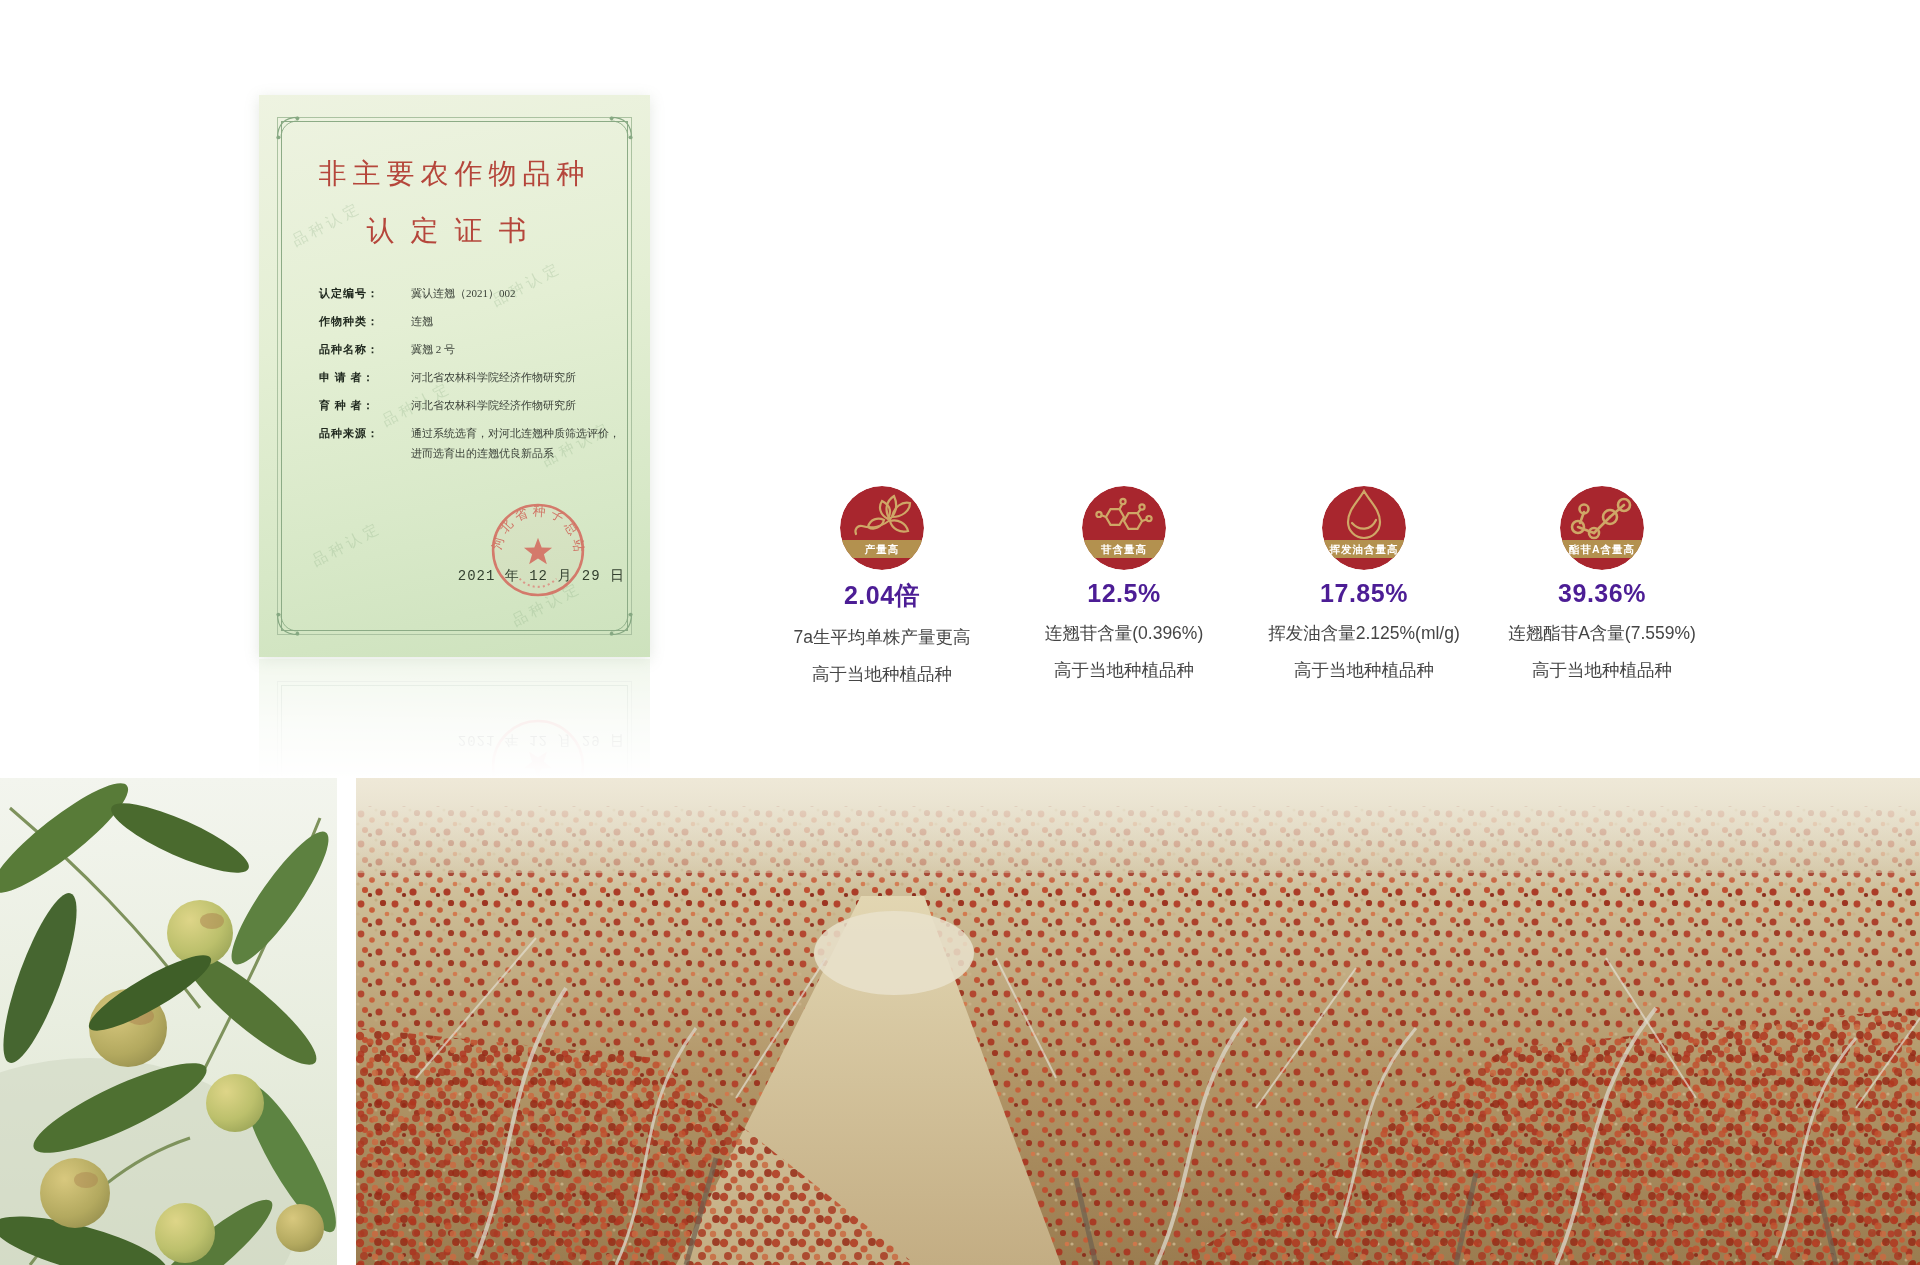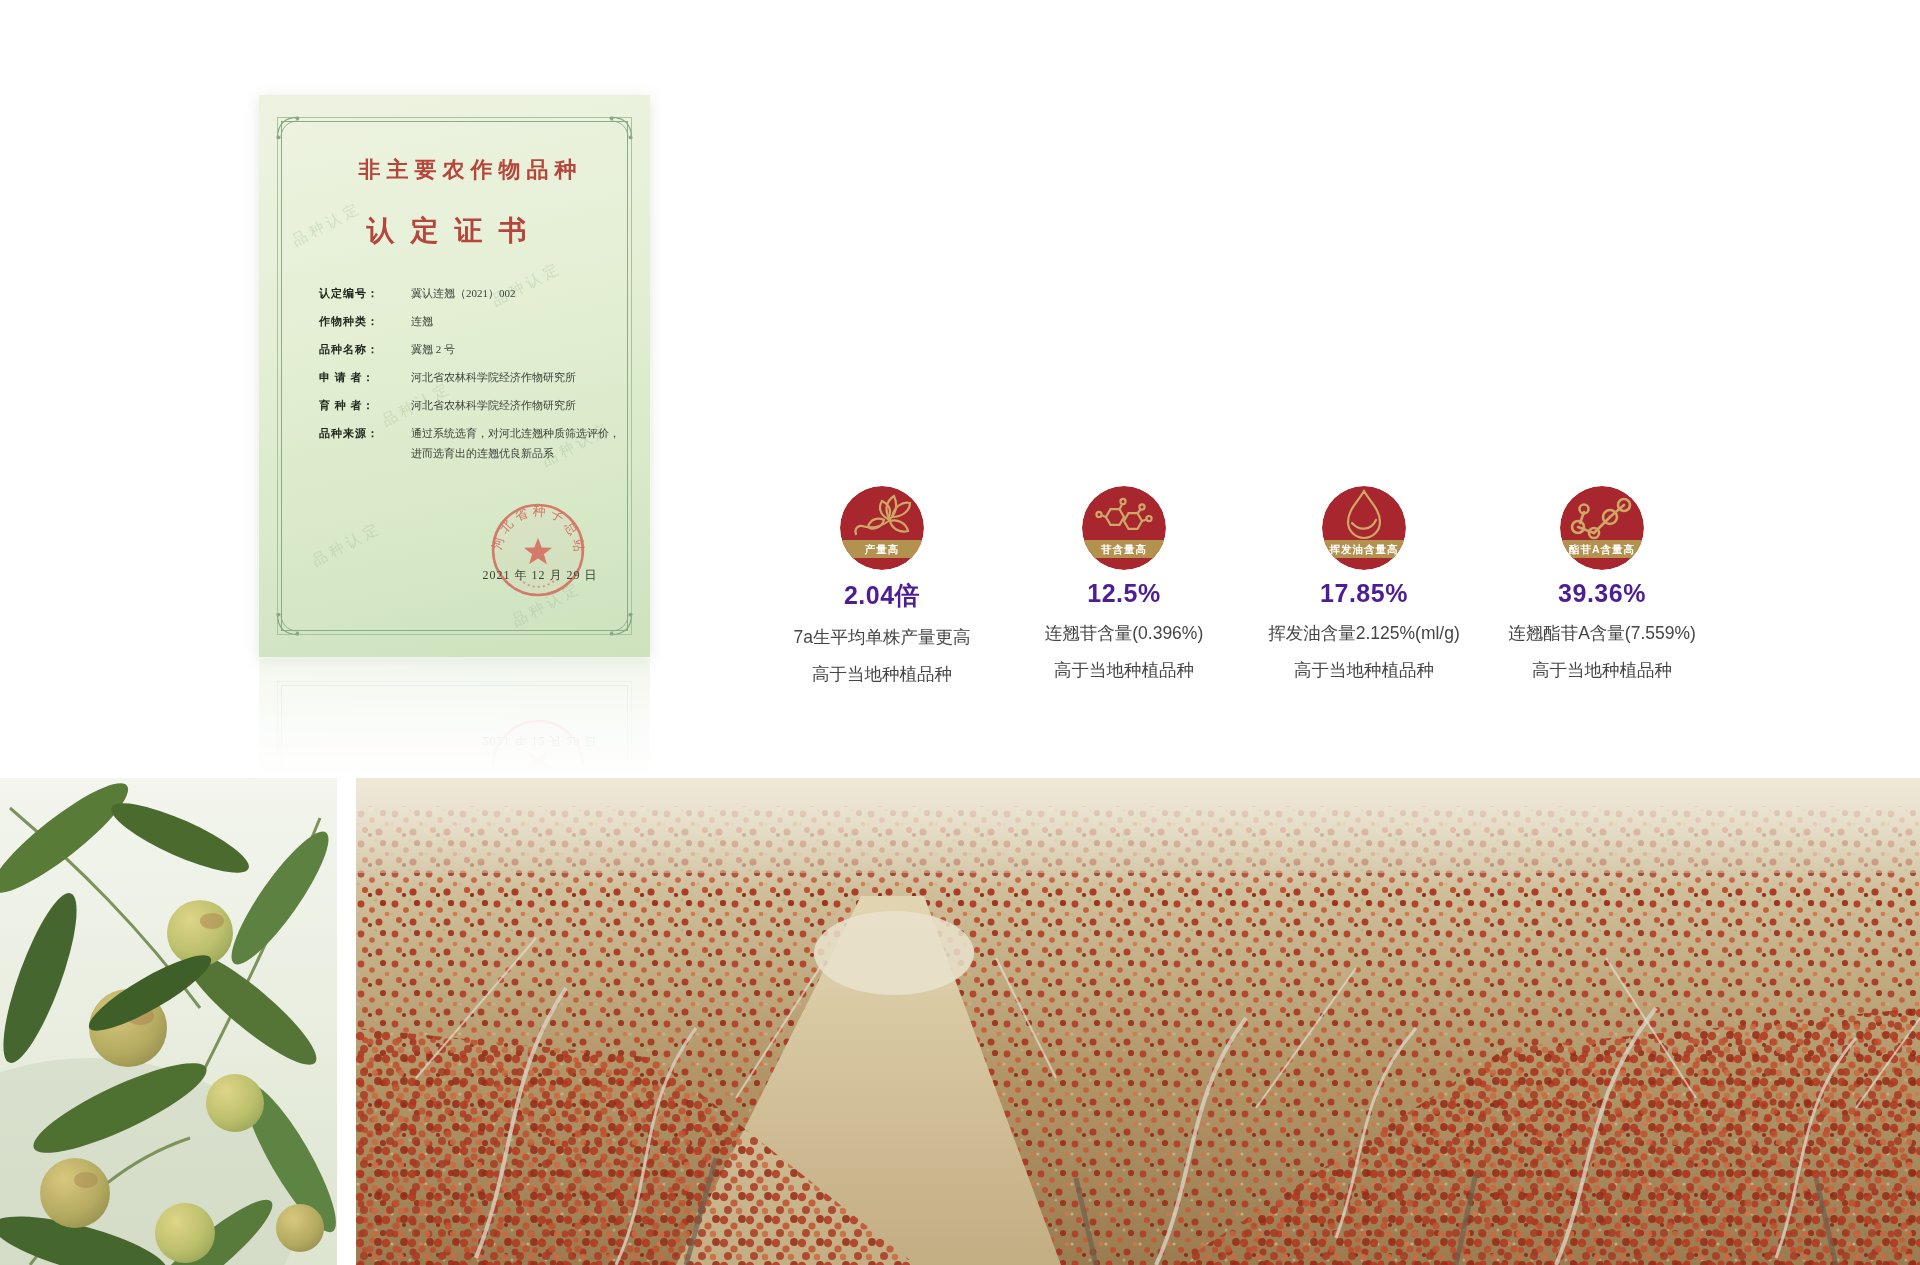--- a/index.html
+++ b/index.html
@@ -13,29 +13,29 @@
   .cert-frame{position:absolute;left:22px;right:22px;top:26px;bottom:26px;
     border:1px solid #8cab86;outline:1px solid #abc2a1;outline-offset:3px;}
   .corner{position:absolute;width:26px;height:26px;}
   .corner.tl{left:15px;top:19px;}
   .corner.tr{right:15px;top:19px;transform:rotate(90deg);}
   .corner.br{right:15px;bottom:19px;transform:rotate(180deg);}
   .corner.bl{left:15px;bottom:19px;transform:rotate(270deg);}
   .wm{position:absolute;font-family:"Liberation Serif",serif;font-size:15px;
     color:rgba(118,158,116,0.22);transform:rotate(-28deg);letter-spacing:4px;white-space:nowrap;}
   .cert-title1{position:absolute;left:0;width:100%;top:60px;text-align:center;
-    font-family:"Liberation Serif",serif;font-weight:700;font-size:22px;letter-spacing:6px;color:#b5463b;padding-left:16px;}
+    font-family:"Liberation Serif",serif;font-weight:400;font-size:28px;letter-spacing:6px;color:#b5463b;}
   .cert-title2{position:absolute;left:0;width:100%;top:117px;text-align:center;
-    font-family:"Liberation Serif",serif;font-weight:700;font-size:28px;letter-spacing:16px;color:#b5463b;}
+    font-family:"Liberation Serif",serif;font-weight:400;font-size:28px;letter-spacing:16px;color:#b5463b;}
   .cert-fields{position:absolute;left:60px;right:28px;top:188px;}
   .f-row{display:flex;margin-bottom:8px;font-family:"Liberation Serif",serif;font-size:11px;line-height:20px;}
   .f-label{font-weight:700;color:#20291f;width:92px;flex:none;letter-spacing:1px;}
   .f-value{color:#3a4038;}
-  .cert-date{position:absolute;left:196px;top:472px;width:170px;text-align:center;
-    font-family:Liberation Serif, serif;font-size:12px;color:#33402f;letter-spacing:1px;}
+  .cert-date{position:absolute;left:196px;top:472px;width:170px;text-align:right;
+    font-family:Liberation Mono, monospace;font-size:14px;color:#33402f;letter-spacing:1px;}
   .cert-seal{position:absolute;left:230px;top:406px;width:98px;height:98px;opacity:0.85;}
 
   
   .cert-reflection{position:absolute;left:259px;top:659px;width:391px;height:118px;
     overflow:hidden;opacity:0.45;filter:blur(0.6px);pointer-events:none;}
   .cert-reflection .certificate{left:0;top:0;transform:scaleY(-1);box-shadow:none;}
   .cert-reflection .fade{position:absolute;left:0;top:0;right:0;bottom:0;
     background:linear-gradient(180deg,rgba(255,255,255,0.40) 0%,rgba(255,255,255,0.78) 55%,#ffffff 100%);}
 
   

